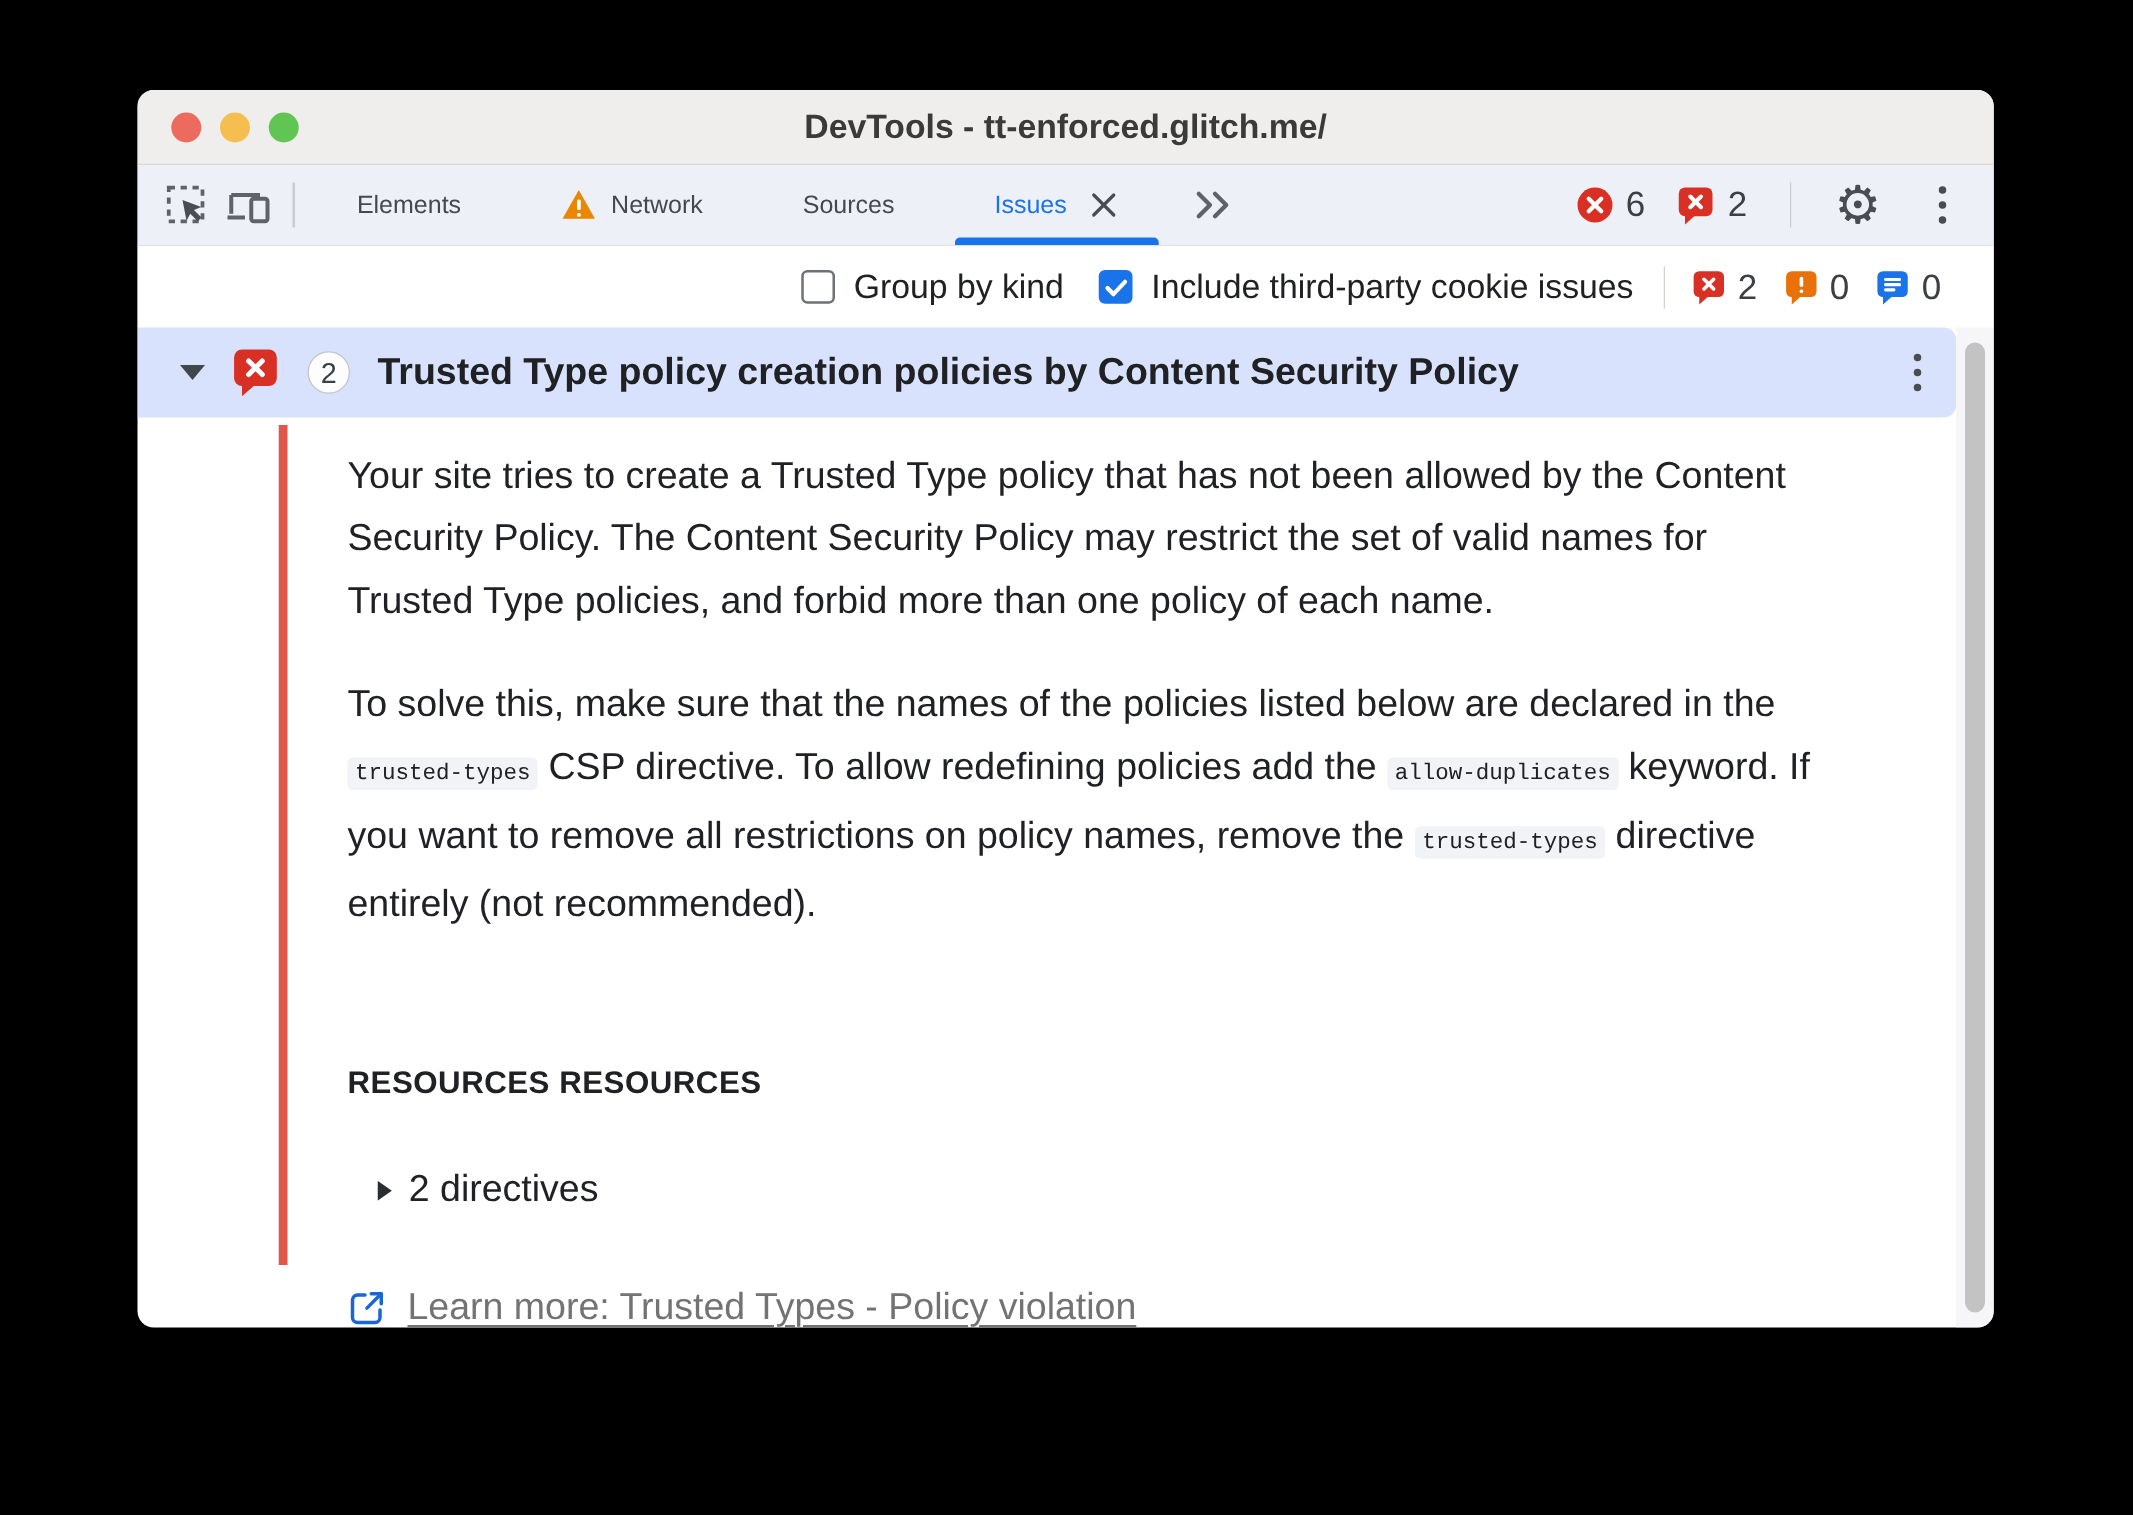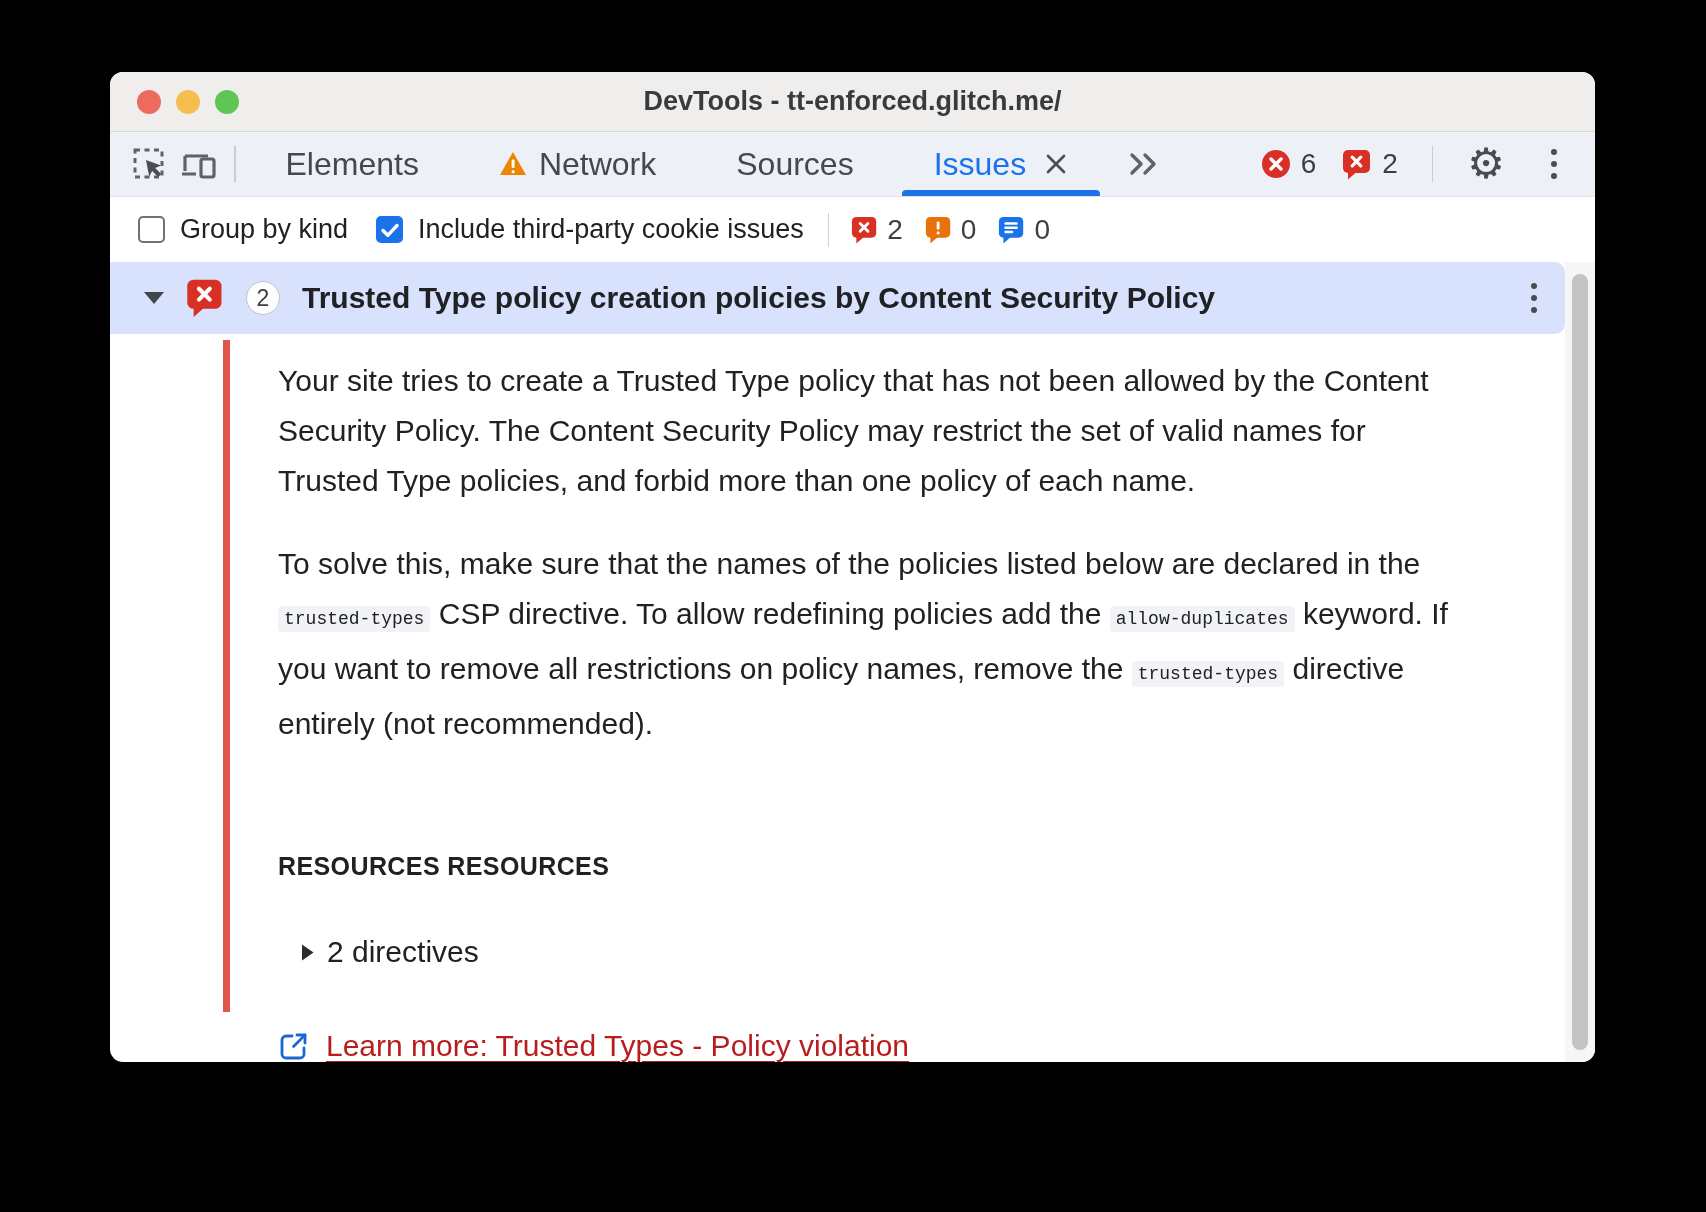--- a/index.html
+++ b/index.html
@@ -17,36 +17,36 @@
   .light.yellow { background:#f5bf4f; }
   .light.green  { background:#61c554; }
   .wtitle { position:absolute; left:0; right:0; text-align:center; font-size:27px;
             font-weight:700; color:#3a3a3b; }
 
   
   .tabbar { height:65px; background:#eef0f7; border-bottom:1px solid #e0e2e9;
             display:flex; align-items:stretch; padding-left:14px; }
   .toolbtn { width:50px; display:flex; align-items:center; justify-content:center; }
   .vdiv { width:1.5px; background:#c9ccd3; margin:14px 10px; }
-  .tab { display:flex; align-items:center; padding:0 40px; font-size:32px; color:#45484c;
+  .tab { display:flex; align-items:center; padding:0 40px; font-size:20px; color:#45484c;
          position:relative; gap:12px; white-space:nowrap; }
   .tab.active { color:#1a73e8; }
   .tab.active::after { content:""; position:absolute; left:8px; right:8px; bottom:0;
                        height:6px; background:#1a73e8; border-radius:4px 4px 0 0; }
   .tab-close { display:flex; align-items:center; margin-left:6px; }
   .more-tabs { display:flex; align-items:center; padding:0 20px; }
   .tb-right { margin-left:auto; display:flex; align-items:center; padding-right:38px; }
   .cnt { font-size:28px; color:#3c4043; margin-left:10px; }
   .gap26 { width:26px; } .gap22 { width:22px; } .gap46 { width:46px; }
   .dots { display:flex; flex-direction:column; gap:6px; }
   .dots i { width:6px; height:6px; border-radius:50%; background:#494d51; }
 
   
   .subtoolbar { height:65px; background:#fff; display:flex; align-items:center;
-                justify-content:flex-start; padding-right:24px; font-size:27px; color:#202124; }
+                justify-content:flex-end; padding-right:42px; font-size:27px; color:#202124; }
   .cb-item { display:flex; align-items:center; gap:15px; margin-left:28px; }
   .checkbox { width:27px; height:27px; border-radius:5px; }
   .checkbox.unchecked { border:2.5px solid #6e7175; background:#fff; }
   .checkbox.checked { background:#1a73e8; display:flex; align-items:center; justify-content:center; }
   .vdiv2 { width:1.5px; height:34px; background:#ced1d6; margin-left:24px; }
   .badge-item { display:flex; align-items:center; gap:9px; margin-left:22px; }
   .badge-item .cnt0 { font-size:28px; color:#3c4043; }
 
   
   .issue-header { height:72px; background:#d8e2fc; width:calc(100% - 30px);
@@ -63,21 +63,21 @@
   .red-rule { position:absolute; left:80px; top:6px; width:7px; height:672px; background:#e0564b; }
   .textcol { margin-left:135px; width:1185px; font-size:30px; line-height:50px; color:#202124; }
   .p1 { margin-top:14px; }
   .p2 { margin-top:33px; }
   code { font-family:"Liberation Mono", monospace; font-size:18px; background:#f2f3f7;
          padding:3px 6px; border-radius:4px; color:#202124; }
   .affected { margin-top:92px; font-size:25px; font-weight:700; letter-spacing:0.4px; color:#202124; }
   .directives { margin-top:36px; margin-left:24px; display:flex; align-items:center;
                 gap:13px; font-size:30px; color:#202124; }
   .learn-more { margin-top:44px; display:flex; align-items:center; gap:17px; }
-  .learn-more a { font-size:30px; color:#b91c1c; text-decoration:underline;
+  .learn-more a { font-size:30px; color:#737373; text-decoration:underline;
                   text-decoration-thickness:2px; text-underline-offset:5px; }
 
   
   .scroll-track { position:absolute; top:190px; right:0; bottom:0; width:30px;
                   background:#f6f6f8; }
   .scroll-thumb { position:absolute; left:7px; width:16px; top:12px; bottom:12px;
                   background:#c3c3c3; border-radius:8px; }
 
   svg { display:block; }
   .gear-glyph { font-family:"DejaVu Sans", sans-serif; font-size:42px; color:#494d51; line-height:1; }

